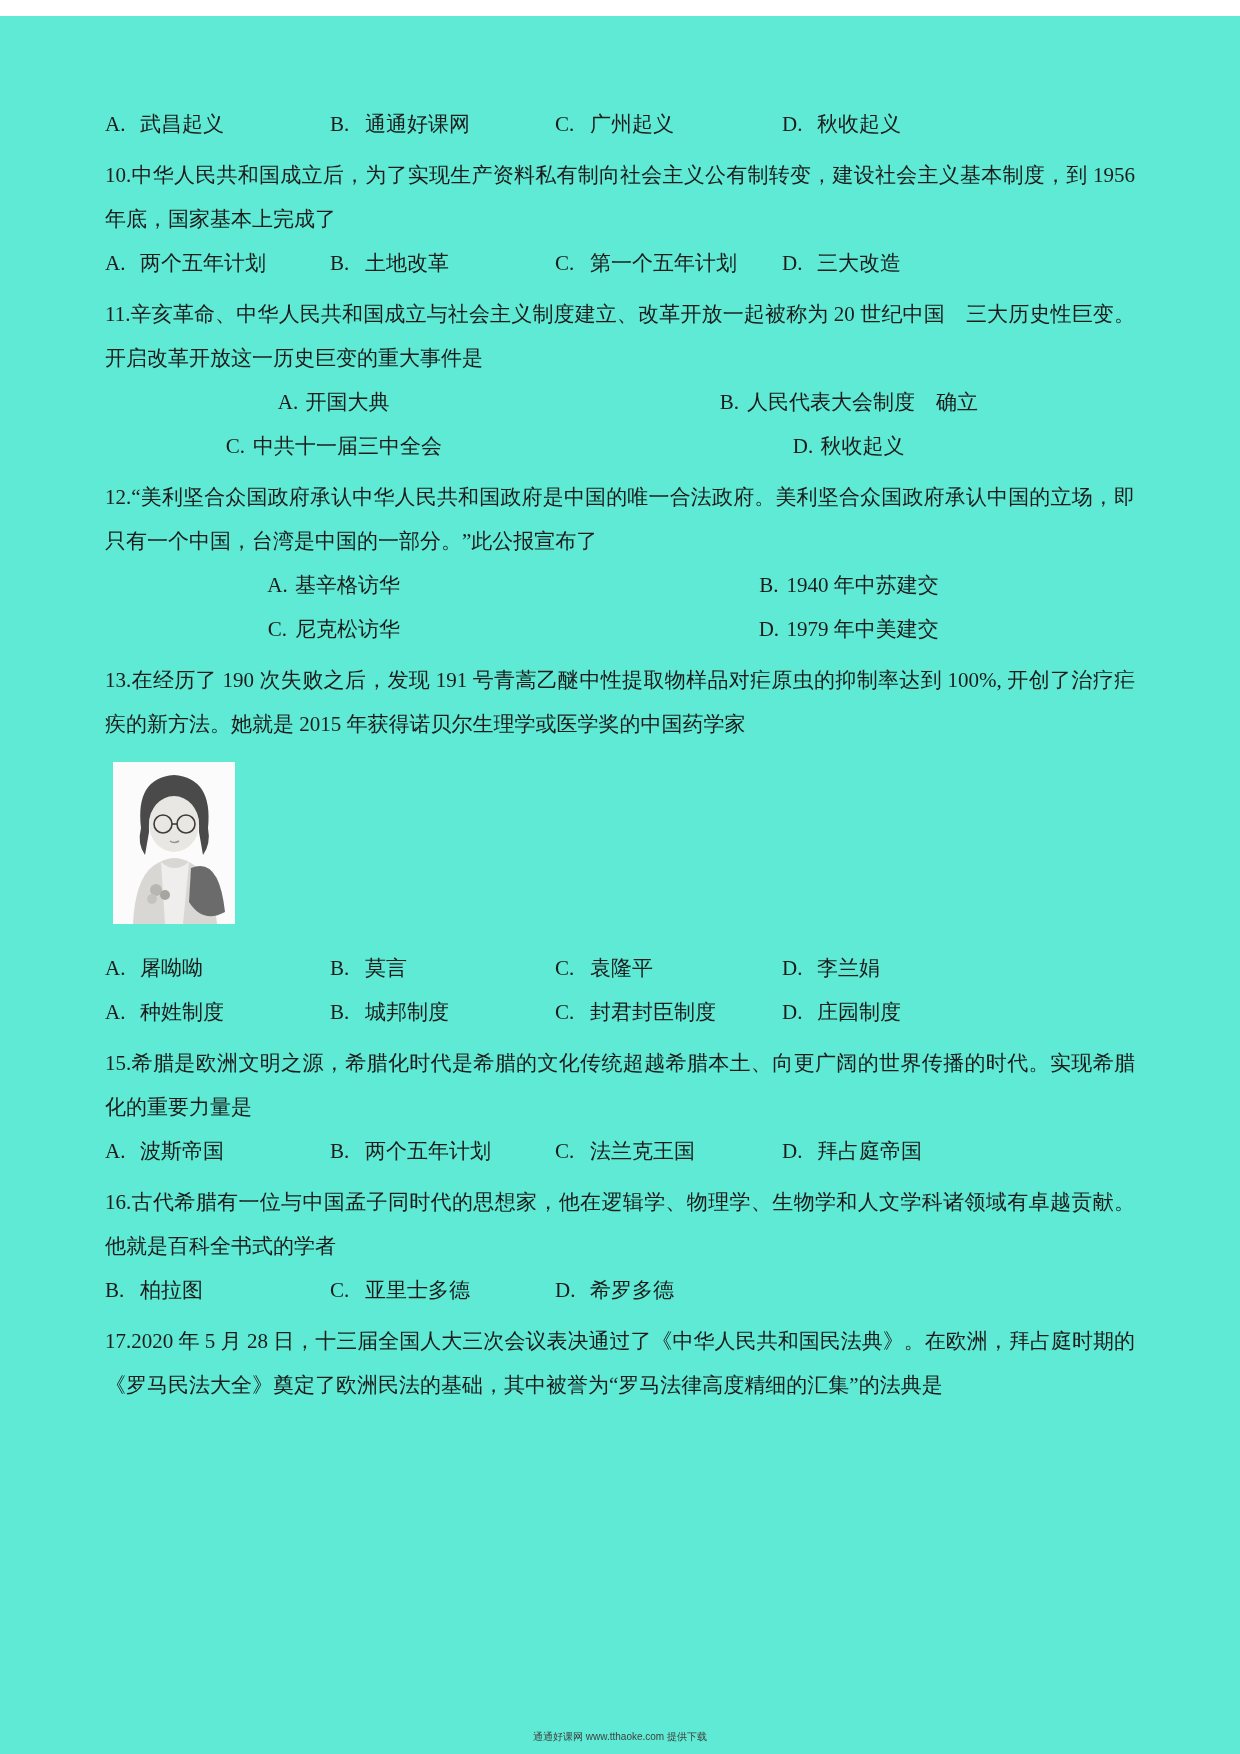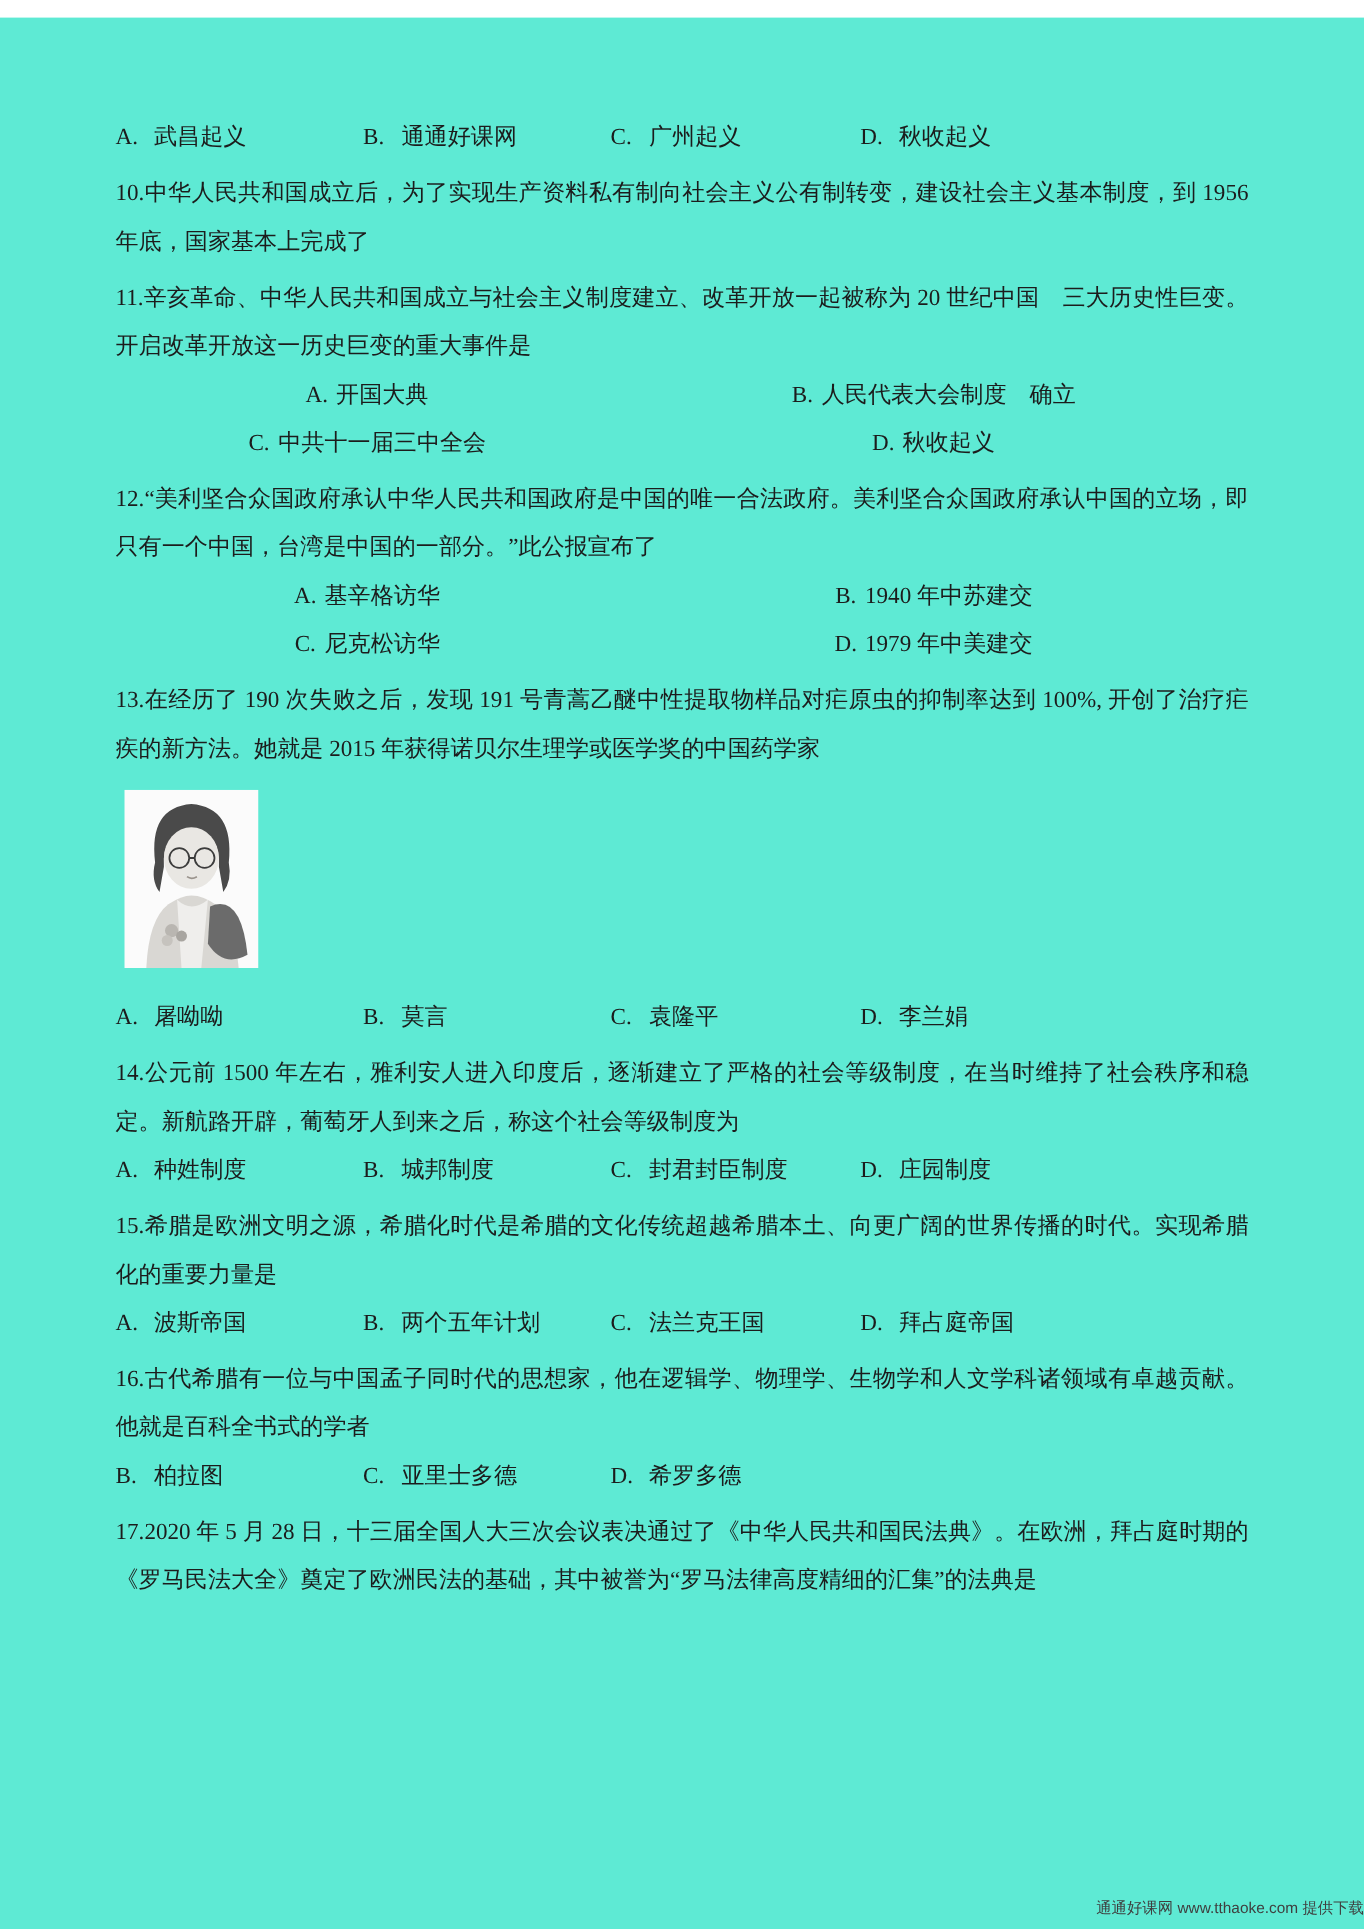--- a/index.html
+++ b/index.html
@@ -29,39 +29,45 @@
   .two{grid-template-columns:450px 1fr;text-align:center;}
   .opt{white-space:nowrap;}
   .lb{display:inline-block;min-width:35px;}
   .photo{
     margin:16px 0 22px 8px;
     width:122px;height:162px;
   }
   .footer{
     position:absolute;
     left:0;right:0;bottom:26px;
-    text-align:right;
+    text-align:center;
     font-family:"Liberation Sans","DejaVu Sans",sans-serif;
-    font-size:14px;
+    font-size:10px;
     color:#3f3f3f;
   }
 </style>
 </head>
 <body>
 
 <div class="page">
 
   <div class="opt-row four">
     <div class="opt"><span class="lb">A.</span><span>武昌起义</span></div>
     <div class="opt"><span class="lb">B.</span><span>通通好课网</span></div>
     <div class="opt"><span class="lb">C.</span><span>广州起义</span></div>
     <div class="opt"><span class="lb">D.</span><span>秋收起义</span></div>
   </div>
 
   <p class="q">10.中华人民共和国成立后，为了实现生产资料私有制向社会主义公有制转变，建设社会主义基本制度，到 1956 年底，国家基本上完成了</p>
+  <div class="opt-row four">
+    <div class="opt"><span class="lb">A.</span><span>两个五年计划</span></div>
+    <div class="opt"><span class="lb">B.</span><span>土地改革</span></div>
+    <div class="opt"><span class="lb">C.</span><span>第一个五年计划</span></div>
+    <div class="opt"><span class="lb">D.</span><span>三大改造</span></div>
+  </div>
 
   <p class="q">11.辛亥革命、中华人民共和国成立与社会主义制度建立、改革开放一起被称为 20 世纪中国　三大历史性巨变。开启改革开放这一历史巨变的重大事件是</p>
   <div class="opt-row two">
     <div class="opt"><span class="lb">A.</span><span>开国大典</span></div>
     <div class="opt"><span class="lb">B.</span><span>人民代表大会制度　确立</span></div>
   </div>
   <div class="opt-row two">
     <div class="opt"><span class="lb">C.</span><span>中共十一届三中全会</span></div>
     <div class="opt"><span class="lb">D.</span><span>秋收起义</span></div>
   </div>
@@ -94,21 +100,20 @@
       <circle cx="39" cy="137" r="5" fill="#c6c3be"></circle>
     </svg>
   </div>
   <div class="opt-row four">
     <div class="opt"><span class="lb">A.</span><span>屠呦呦</span></div>
     <div class="opt"><span class="lb">B.</span><span>莫言</span></div>
     <div class="opt"><span class="lb">C.</span><span>袁隆平</span></div>
     <div class="opt"><span class="lb">D.</span><span>李兰娟</span></div>
   </div>
 
-  <p class="q">14.公元前 1500 年左右，雅利安人进入印度后，逐渐建立了严格的社会等级制度，在当时维持了社会秩序和稳定。新航路开辟，葡萄牙人到来之后，称这个社会等级制度为</p>
   <div class="opt-row four">
     <div class="opt"><span class="lb">A.</span><span>种姓制度</span></div>
     <div class="opt"><span class="lb">B.</span><span>城邦制度</span></div>
     <div class="opt"><span class="lb">C.</span><span>封君封臣制度</span></div>
     <div class="opt"><span class="lb">D.</span><span>庄园制度</span></div>
   </div>
 
   <p class="q">15.希腊是欧洲文明之源，希腊化时代是希腊的文化传统超越希腊本土、向更广阔的世界传播的时代。实现希腊化的重要力量是</p>
   <div class="opt-row four">
     <div class="opt"><span class="lb">A.</span><span>波斯帝国</span></div>

